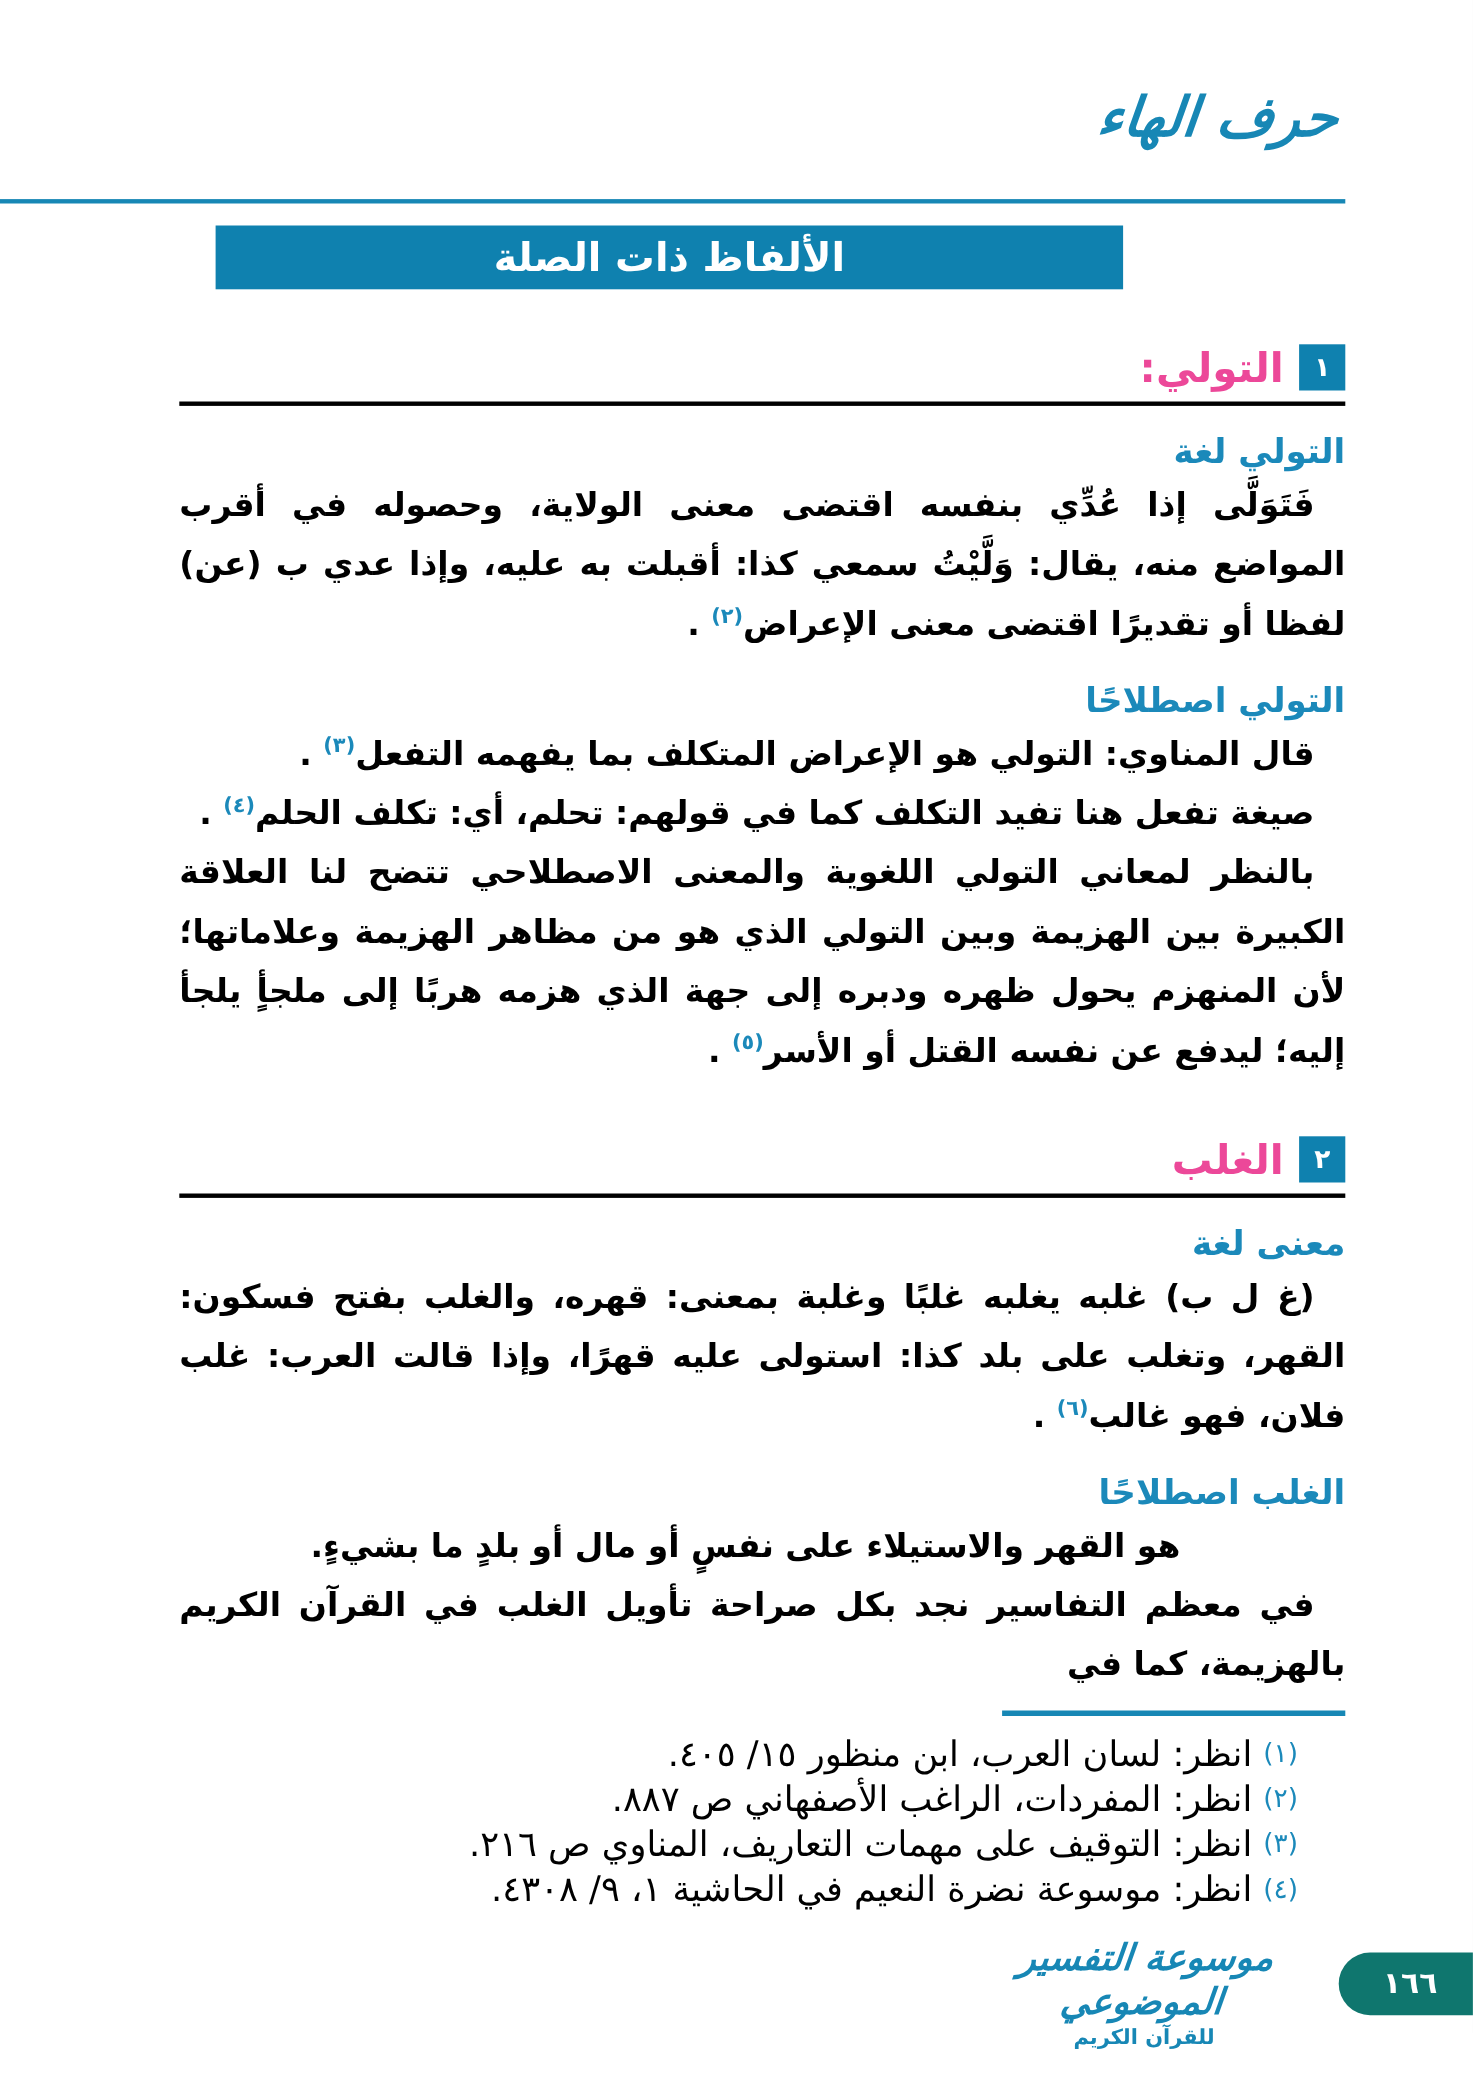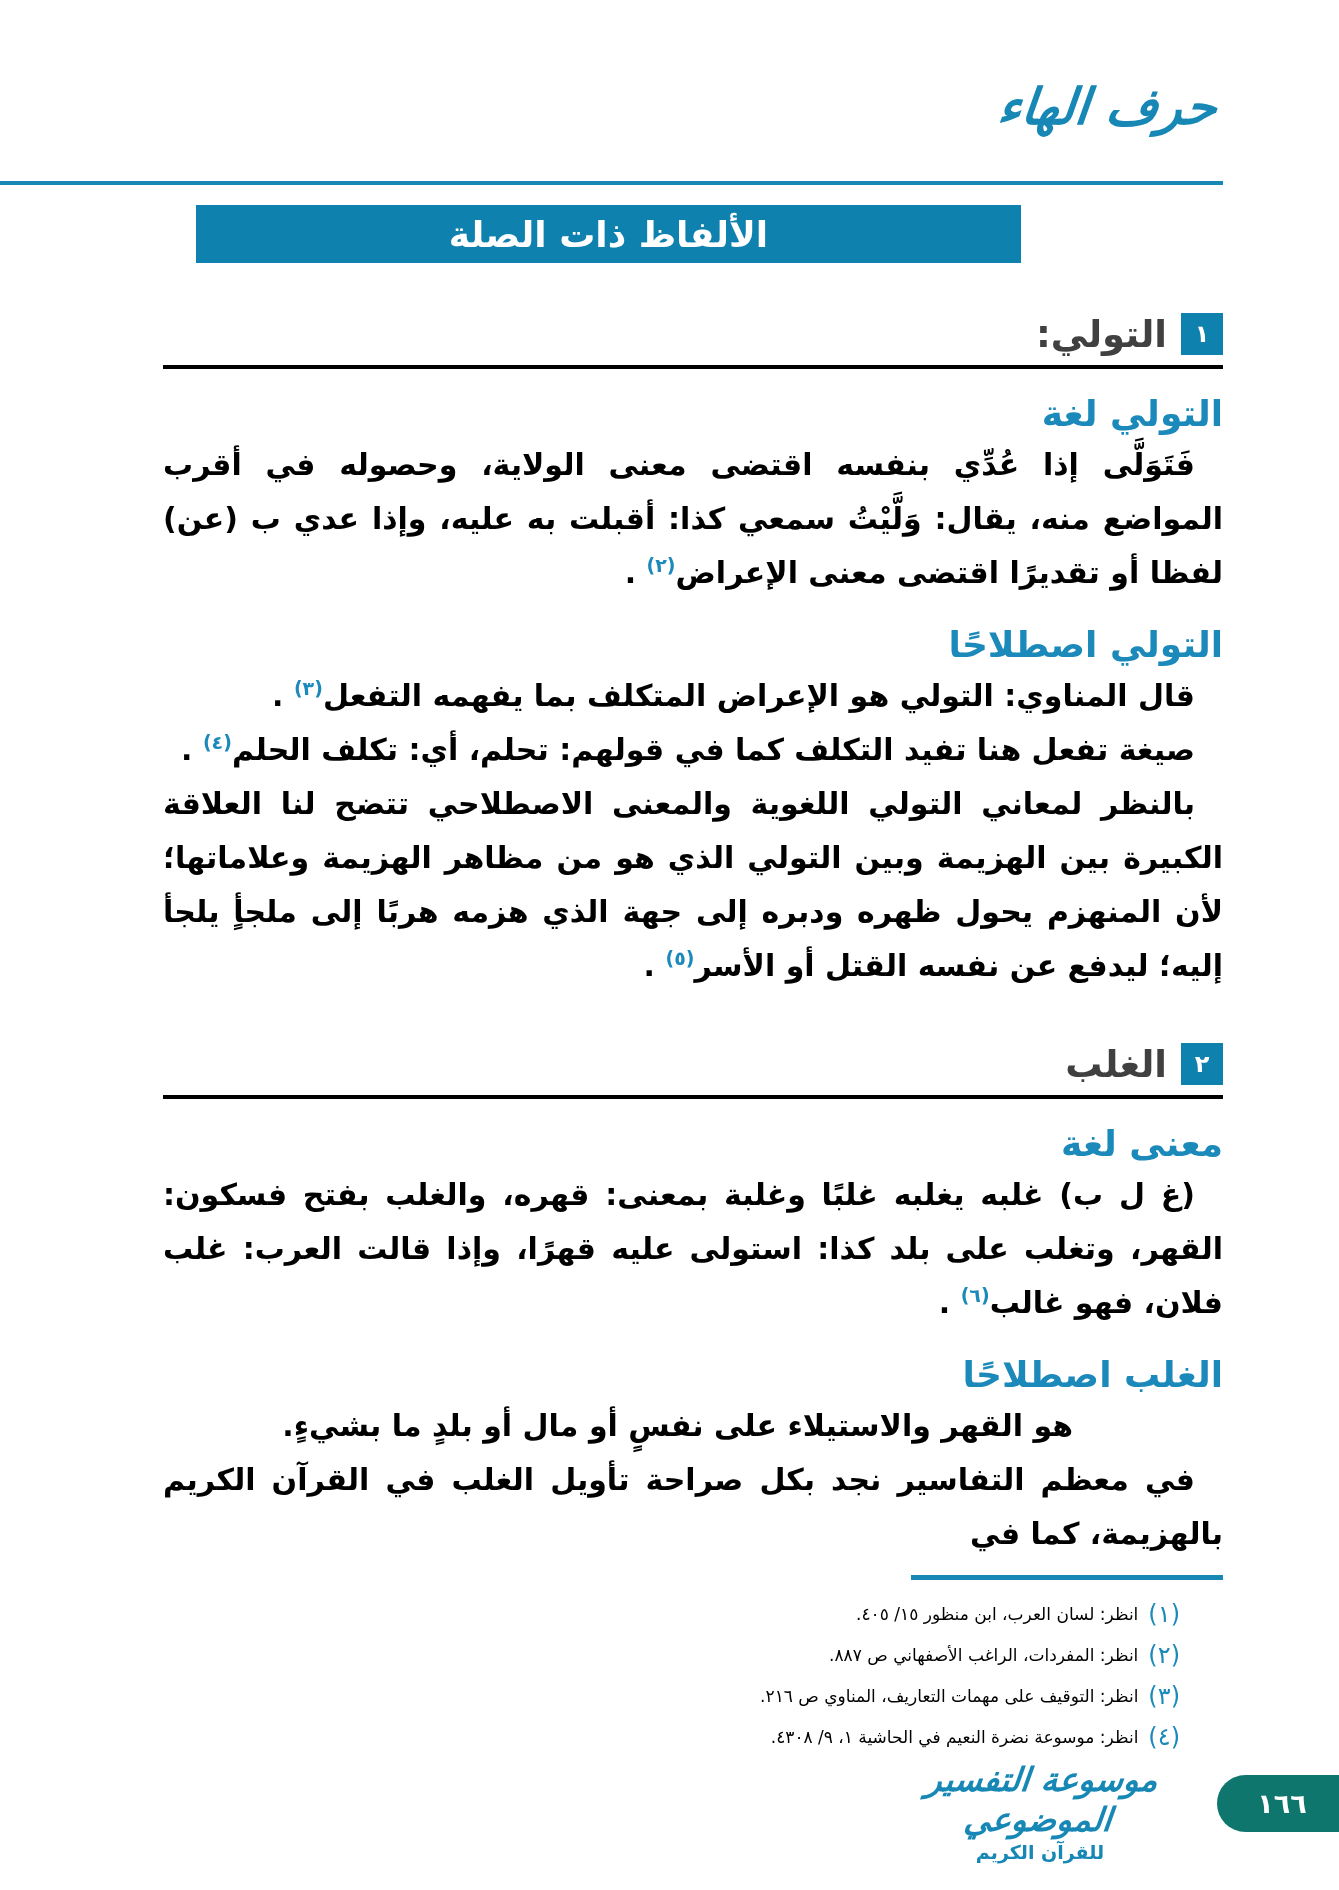--- a/index.html
+++ b/index.html
@@ -33,38 +33,38 @@
     background:#0f81af;
     color:#ffffff; font-size:36px; font-weight:bold;
     display:flex; align-items:center; justify-content:center;
   }
   .section-row { display:flex; align-items:center; gap:14px; margin-top:50px; }
   .section-badge {
     width:42px; height:42px; background:#0f81af; flex-shrink:0;
     color:#ffffff; font-size:24px; font-weight:bold;
     display:flex; align-items:center; justify-content:center;
   }
-  .section-title { color:#404040; font-size:37px; font-weight:bold; line-height:1; }
+  .section-title { color:#ec4899; font-size:37px; font-weight:bold; line-height:1; }
   .section-rule { height:4px; background:#000000; margin-top:10px; }
-  .subhead { color:#1b89ba; font-size:36px; font-weight:bold; margin:24px 0 4px; }
+  .subhead { color:#1b89ba; font-size:31px; font-weight:bold; margin:24px 0 4px; }
   .body-para {
     color:#000000; font-size:30px; font-weight:bold;
     line-height:54px; text-align:justify; text-indent:28px;
   }
   .body-para.indent-lg { text-indent:150px; }
   .fnref {
     color:#1b89ba; font-size:19px; font-weight:bold;
     vertical-align:super; line-height:0; letter-spacing:1px;
   }
   
   .fn-sep { width:312px; height:5px; background:#1787b5; margin:14px 0 14px auto; }
   .footnotes { margin-right:43px; direction:rtl; }
   .fn-item { display:flex; gap:10px; align-items:flex-start; }
   .fn-num { color:#1b89ba; font-size:24px; line-height:41px; flex-shrink:0; }
-  .fn-text { color:#000000; font-size:17px; line-height:41px; text-align:justify; }
+  .fn-text { color:#000000; font-size:32px; line-height:41px; text-align:justify; }
   
   .footer-logo {
     position:absolute; top:1760px; right:168px; width:262px;
     text-align:center; color:#1787b5; direction:rtl;
   }
   .footer-logo .l1 {
     font-size:33px; font-weight:bold; font-style:italic;
     transform:skewX(-6deg); line-height:1.2;
   }
   .footer-logo .l2 { font-size:19px; font-weight:bold; margin-top:2px; }

